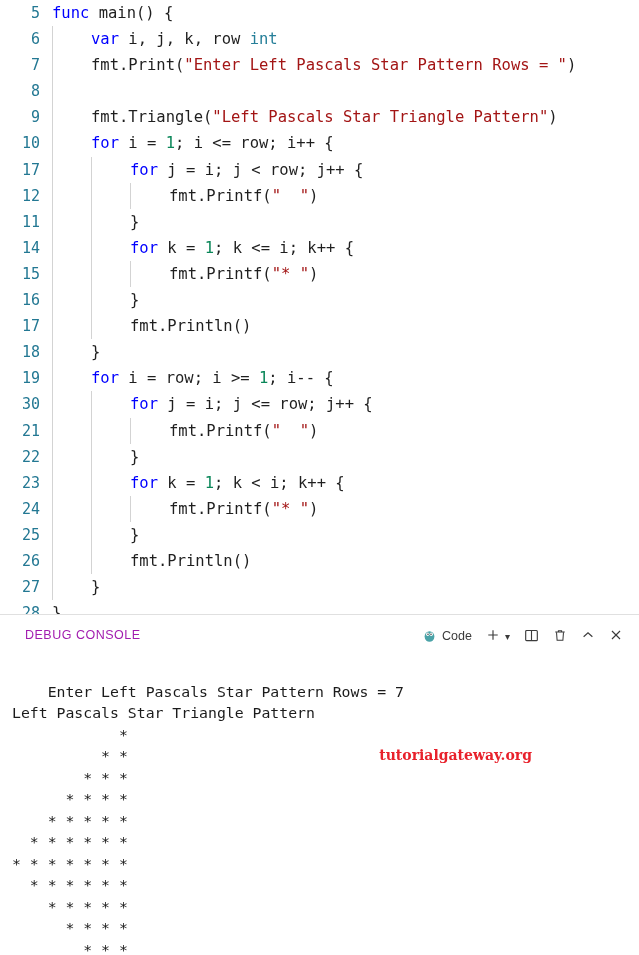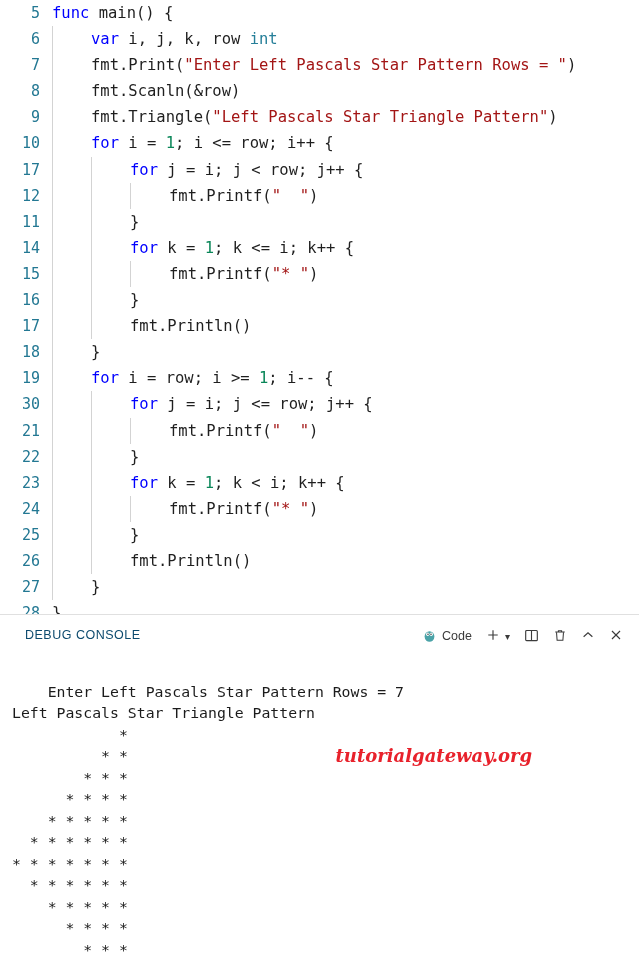--- a/index.html
+++ b/index.html
@@ -70,21 +70,21 @@
     display: flex;
     align-items: center;
     height: 40px;
     padding: 0 8px 0 12px;
     font-family: "Liberation Sans", sans-serif;
     box-sizing: border-box;
   }
   .ptab {
     font-size: 12.5px;
     letter-spacing: .5px;
-    color: #0c4a6e;
+    color: #a21caf;
     padding: 0 13px;
     height: 40px;
     line-height: 40px;
     position: relative;
     cursor: pointer;
   }
   .ptab.active {
     color: #111111;
     font-weight: 600;
   }
@@ -129,34 +129,33 @@
     height: 296px;
     overflow: hidden;
   }
   .watermark {
     position: absolute;
     right: 107px;
     top: 90px;
     color: #e8212b;
     font-family: "DejaVu Serif", serif;
     font-weight: bold;
-    font-style: italic;
-    font-size: 18px;
+    font-size: 14px;
     white-space: nowrap;
   }
 </style>
 </head>
 <body>
 
 <div class="editor">
   <div id="code-lines">
       <div class="code-row"><div class="ln">5</div><div class="code"><span style="display: inline-block; width: 0px;"></span><span class="tok-kw">func </span><span class="tok-plain">main() {</span></div></div>
       <div class="code-row"><div class="ln">6</div><div class="code"><span class="indent-guide" style="margin-left: 0px;"></span><span style="display: inline-block; width: 38px;"></span><span class="tok-kw">var </span><span class="tok-plain">i, j, k, row </span><span class="tok-type">int</span></div></div>
       <div class="code-row"><div class="ln">7</div><div class="code"><span class="indent-guide" style="margin-left: 0px;"></span><span style="display: inline-block; width: 38px;"></span><span class="tok-plain">fmt.Print(</span><span class="tok-str">"Enter Left Pascals Star Pattern Rows = "</span><span class="tok-plain">)</span></div></div>
-      <div class="code-row"><div class="ln">8</div><div class="code"><span class="indent-guide" style="margin-left: 0px;"></span><span style="display: inline-block; width: 38px;"></span><span class="tok-plain">fmt.Scanln(&amp;row)</span></div></div>
+      <div class="code-row"><div class="ln">8</div><div class="code"><span class="indent-guide" style="margin-left: 0px;"></span><span style="display: inline-block; width: 38px;"></span></div></div>
       <div class="code-row"><div class="ln">9</div><div class="code"><span class="indent-guide" style="margin-left: 0px;"></span><span style="display: inline-block; width: 38px;"></span><span class="tok-plain">fmt.Triangle(</span><span class="tok-str">"Left Pascals Star Triangle Pattern"</span><span class="tok-plain">)</span></div></div>
       <div class="code-row"><div class="ln">10</div><div class="code"><span class="indent-guide" style="margin-left: 0px;"></span><span style="display: inline-block; width: 38px;"></span><span class="tok-kw">for </span><span class="tok-plain">i = </span><span class="tok-num">1</span><span class="tok-plain">; i &lt;= row; i++ {</span></div></div>
       <div class="code-row"><div class="ln">17</div><div class="code"><span class="indent-guide" style="margin-left: 0px;"></span><span class="indent-guide" style="margin-left: 38px;"></span><span style="display: inline-block; width: 38px;"></span><span class="tok-kw">for </span><span class="tok-plain">j = i; j &lt; row; j++ {</span></div></div>
       <div class="code-row"><div class="ln">12</div><div class="code"><span class="indent-guide" style="margin-left: 0px;"></span><span class="indent-guide" style="margin-left: 38px;"></span><span class="indent-guide" style="margin-left: 38px;"></span><span style="display: inline-block; width: 38px;"></span><span class="tok-plain">fmt.Printf(</span><span class="tok-str">"  "</span><span class="tok-plain">)</span></div></div>
       <div class="code-row"><div class="ln">11</div><div class="code"><span class="indent-guide" style="margin-left: 0px;"></span><span class="indent-guide" style="margin-left: 38px;"></span><span style="display: inline-block; width: 38px;"></span><span class="tok-plain">}</span></div></div>
       <div class="code-row"><div class="ln">14</div><div class="code"><span class="indent-guide" style="margin-left: 0px;"></span><span class="indent-guide" style="margin-left: 38px;"></span><span style="display: inline-block; width: 38px;"></span><span class="tok-kw">for </span><span class="tok-plain">k = </span><span class="tok-num">1</span><span class="tok-plain">; k &lt;= i; k++ {</span></div></div>
       <div class="code-row"><div class="ln">15</div><div class="code"><span class="indent-guide" style="margin-left: 0px;"></span><span class="indent-guide" style="margin-left: 38px;"></span><span class="indent-guide" style="margin-left: 38px;"></span><span style="display: inline-block; width: 38px;"></span><span class="tok-plain">fmt.Printf(</span><span class="tok-str">"* "</span><span class="tok-plain">)</span></div></div>
       <div class="code-row"><div class="ln">16</div><div class="code"><span class="indent-guide" style="margin-left: 0px;"></span><span class="indent-guide" style="margin-left: 38px;"></span><span style="display: inline-block; width: 38px;"></span><span class="tok-plain">}</span></div></div>
       <div class="code-row"><div class="ln">17</div><div class="code"><span class="indent-guide" style="margin-left: 0px;"></span><span class="indent-guide" style="margin-left: 38px;"></span><span style="display: inline-block; width: 38px;"></span><span class="tok-plain">fmt.Println()</span></div></div>
       <div class="code-row"><div class="ln">18</div><div class="code"><span class="indent-guide" style="margin-left: 0px;"></span><span style="display: inline-block; width: 38px;"></span><span class="tok-plain">}</span></div></div>

